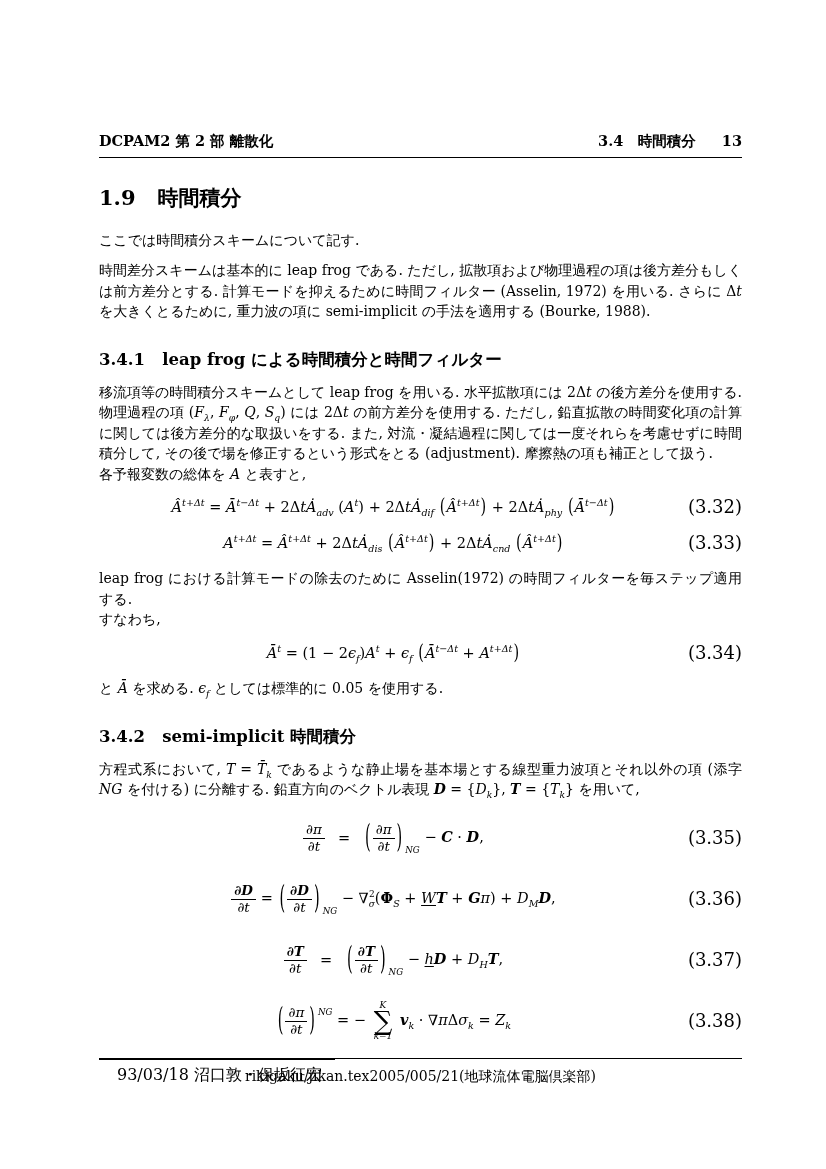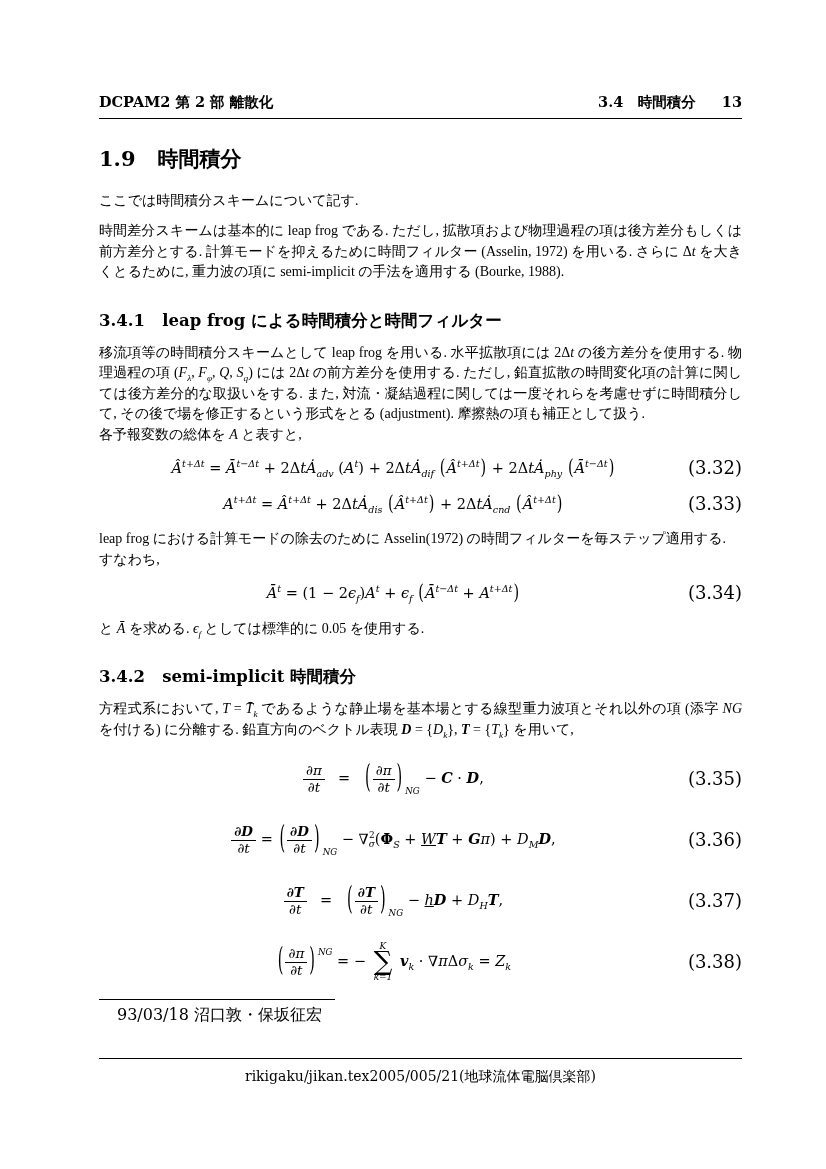--- a/index.html
+++ b/index.html
@@ -7,34 +7,34 @@
     position:relative;
     width:826px;height:1169px;
     margin:0 auto;
     background:#ffffff;
     color:#000;
     font-family:"DejaVu Serif","Liberation Serif",serif;
     font-size:14px;
     line-height:20.5px;
     overflow:hidden;
   }
-  .content{margin-left:99px;width:643px;padding-top:92px;}
+  .content{margin-left:99px;width:643px;padding-top:117px;margin-top:14px;}
 
   
   .hdr{display:flex;justify-content:space-between;align-items:baseline;
        font-weight:bold;font-size:14.5px;padding-bottom:5px;border-bottom:1.2px solid #000;}
   .hdr-right{white-space:nowrap;}
   .pgnum{display:inline-block;margin-left:26px;}
 
   
   h1{margin:27px 0 0;font-size:21px;line-height:26px;font-weight:bold;}
   h2{margin:27px 0 0;font-size:16.5px;line-height:22px;font-weight:bold;}
   .hnum{display:inline-block;margin-right:1.05em;}
 
-  p{margin:0;text-align:justify;font-family:Liberation Serif, serif;}
+  p{margin:0;text-align:justify;}
   .mt19{margin-top:19px;} .mt10{margin-top:10px;} .mt11{margin-top:11px;}
   .mt6{margin-top:6px;}
 
   
   i{font-style:italic;}
   b{font-weight:bold;font-style:italic;}
   b.r{font-style:normal;}
   u{text-decoration:underline;font-style:italic;}
   sup,sub{font-size:66%;font-style:italic;line-height:0;}
   .eqrow{display:flex;align-items:center;margin:13px 0 15px;}

